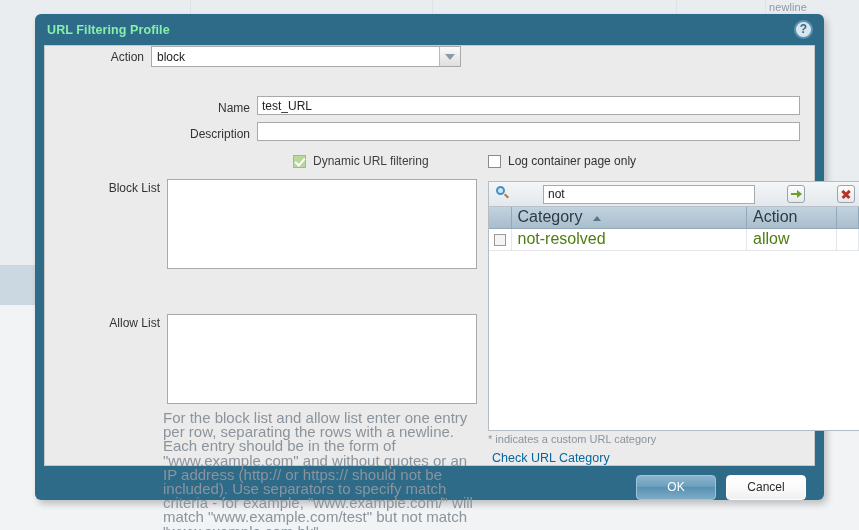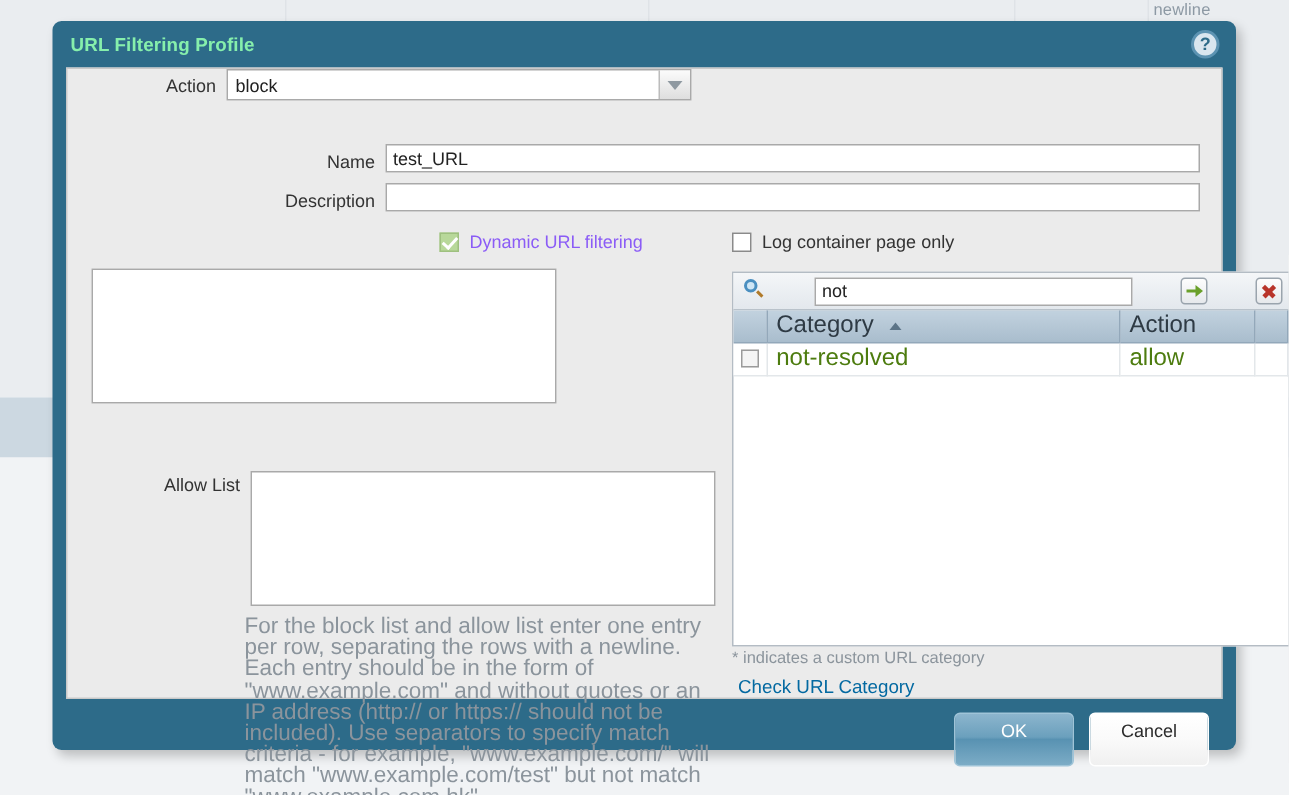--- a/index.html
+++ b/index.html
@@ -104,21 +104,21 @@
     position: absolute;
     left: 0;
     bottom: 0;
     width: 100%;
     height: 34px;
   }
 
   .btn {
     position: absolute;
     top: 9px;
-    height: 36px;
+    height: 25px;
     width: 80px;
     border-radius: 4px;
     font-size: 12px;
     font-family: "Liberation Sans", sans-serif;
     cursor: pointer;
     box-sizing: border-box;
     text-align: center;
     line-height: 23px;
   }
   #ok-button {
@@ -192,21 +192,21 @@
     position: absolute;
     left: 3px;
     top: 0px;
     width: 4px;
     height: 8px;
     border: solid #ffffff;
     border-width: 0 2px 2px 0;
     transform: rotate(42deg);
   }
   .cb-label { font-size: 12px; color: #333; }
-  .cb-label.disabled { color: #8b5cf6; }
+  .cb-label.disabled { color: #404040; }
 
   #row-dynamic-filtering { left: 248px; top: 108px; }
   #row-log-container { left: 443px; top: 108px; }
 
   
   .ta-row {
     position: absolute;
     display: flex;
   }
   .ta-row .field-label { width: 106px; padding-top: 2px; }
@@ -474,20 +474,21 @@
       <span class="cb checked disabled"></span>
       <span class="cb-label disabled">Dynamic URL filtering</span>
     </div>
 
     <div class="checkbox-row" id="row-log-container">
       <span class="cb"></span>
       <span class="cb-label">Log container page only</span>
     </div>
 
     <div class="ta-row" id="row-block-list">
+      <span class="field-label">Block List</span>
       <textarea class="list-box" id="block-list-box" style=""></textarea>
     </div>
 
     <div id="row-action">
       <span class="field-label">Action</span>
       <div id="action-select-wrap">
         <span id="action-select-value">block</span>
         <span id="action-select-arrow">
             <i></i>
           </span>

